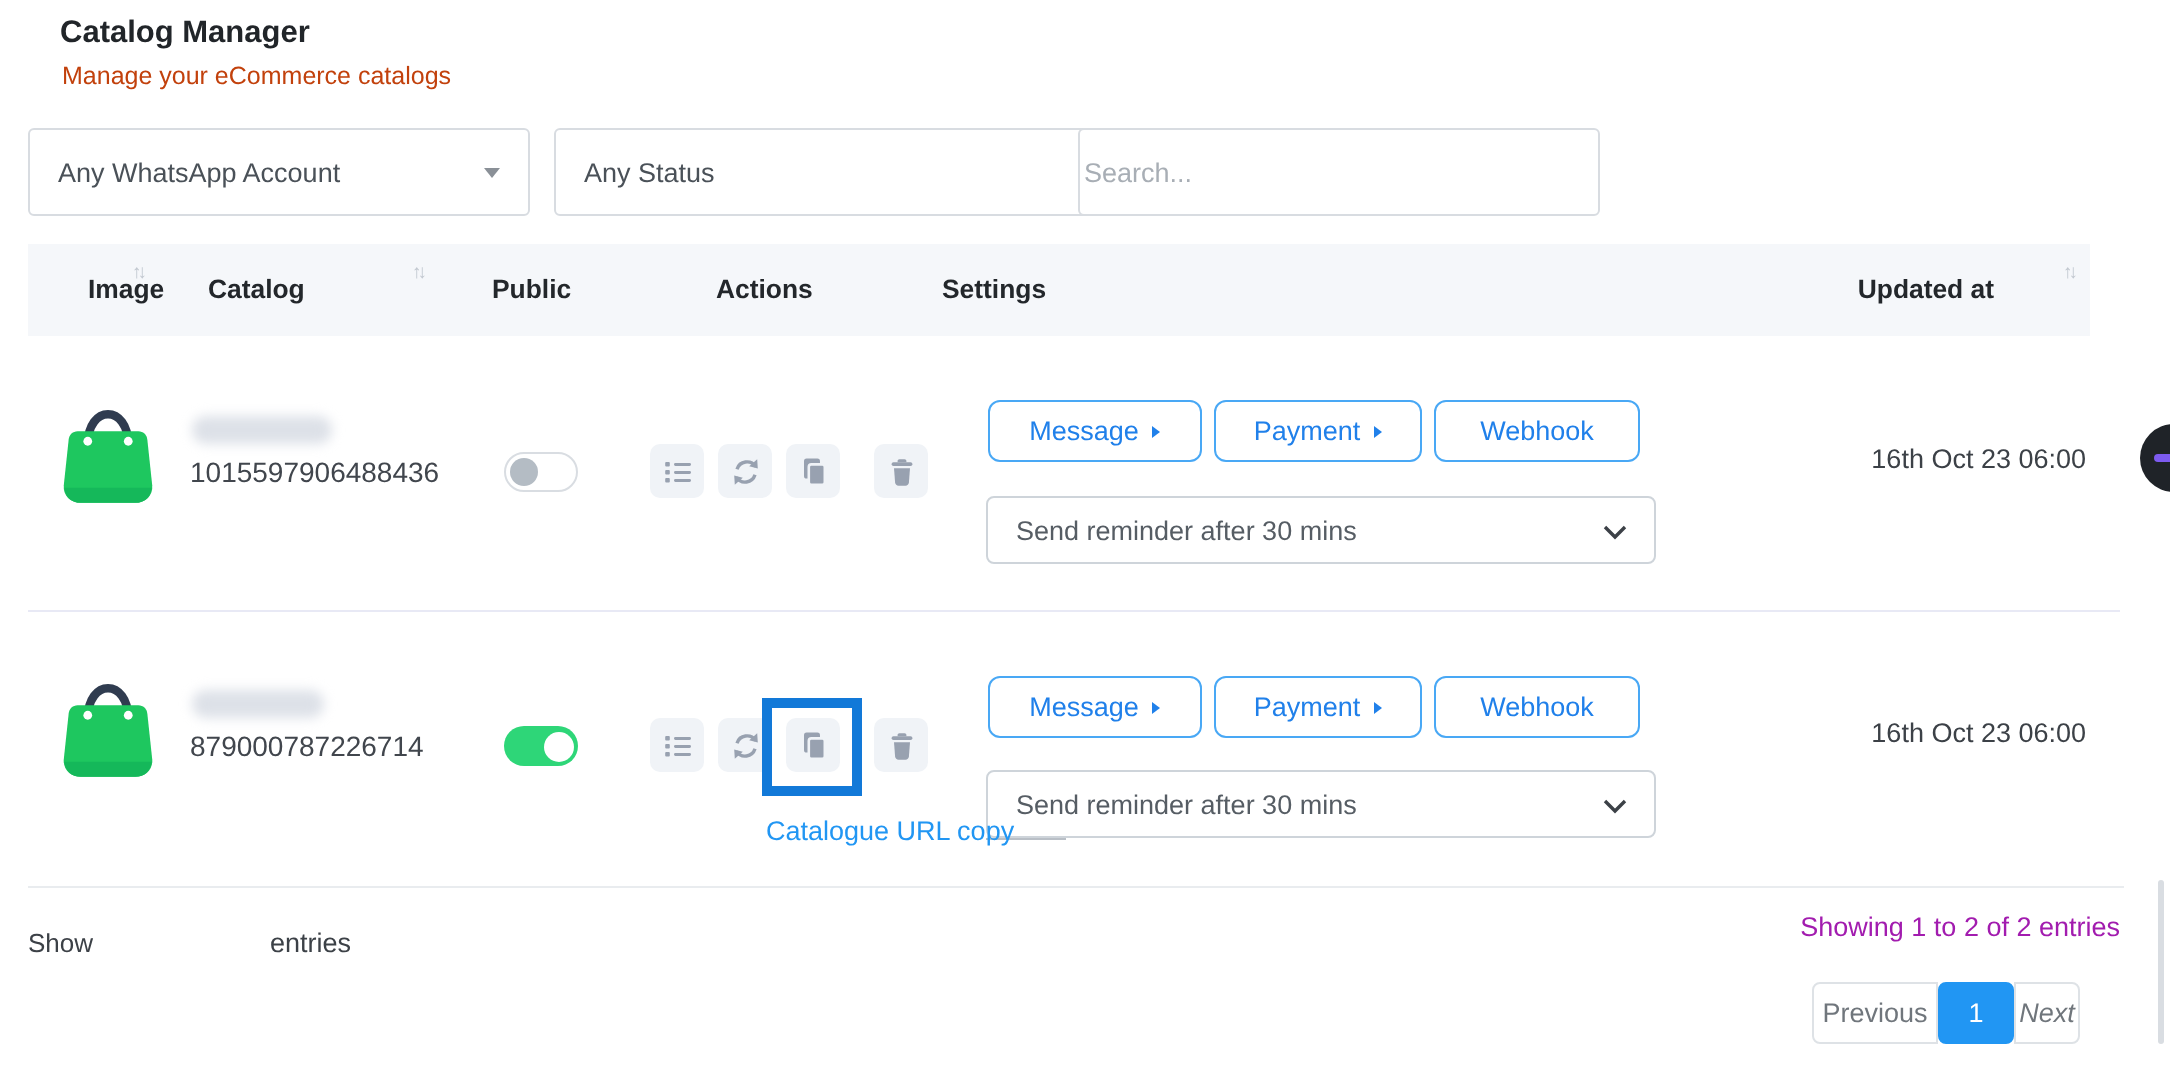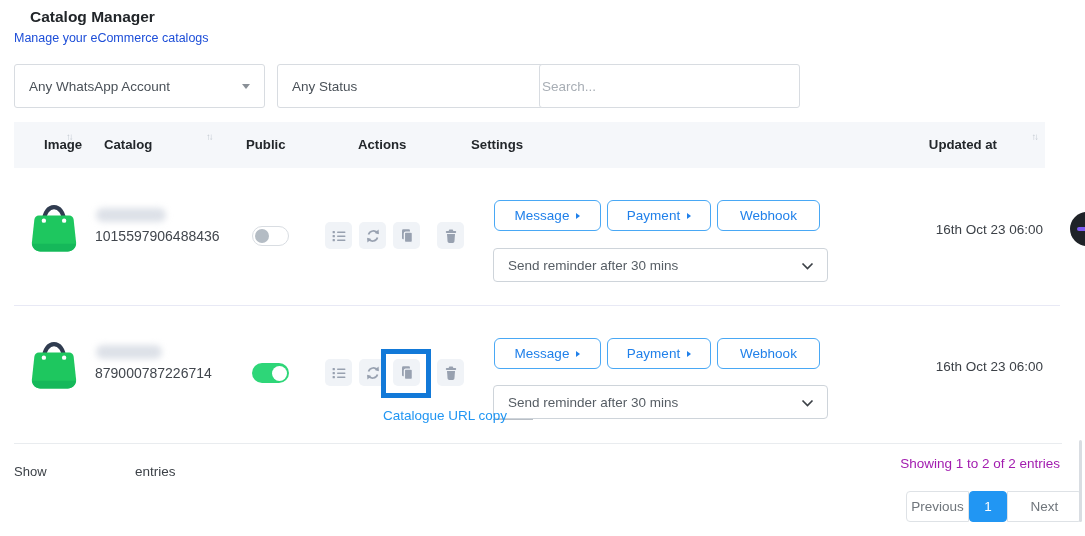--- a/index.html
+++ b/index.html
@@ -1,21 +1,21 @@
 <!DOCTYPE html>
 <html><head>
 <meta charset="utf-8">
 <style>
   * { margin:0; padding:0; box-sizing:border-box; }
   html,body { background:#fff; }
   body { font-family:"Liberation Sans", sans-serif; color:#3c4147; }
   .app { position:relative; width:1085px; height:536px; background:#fff; overflow:hidden; }
 
   .page-title { position:absolute; left:14px; top:8px; font-size:15.5px; font-weight:bold; color:#212529;margin-left:16px; }
-  .page-subtitle { position:absolute; left:14px; top:31px; font-size:12.5px; color:#1d4ed8; }
+  .page-subtitle { position:absolute; left:31px; top:31px; font-size:12.5px; color:#c2410c; }
 
   
   .dd { position:absolute; top:64px; height:44px; border:1px solid #d8dce1; border-radius:3px; background:#fff;
         display:flex; align-items:center; padding:0 14px; font-size:13.5px; color:#4a5158; cursor:pointer; }
   .dd1 { left:14px; width:251px; }
   .dd2 { left:277px; width:296px; }
   .dd .caret { position:absolute; right:14px; top:19px; width:0; height:0;
         border-left:4.5px solid transparent; border-right:4.5px solid transparent; border-top:5px solid #8a9097; }
   .search { position:absolute; left:539px; top:64px; width:261px; height:44px; border:1px solid #d8dce1; border-radius:3px;
         padding:0 2px; font-size:13.5px; color:#4a5158; font-family:"Liberation Sans", sans-serif; outline:none; }
@@ -77,21 +77,21 @@
           display:flex; align-items:center; padding-left:18px; font-size:13px; color:#3c4147; cursor:pointer; }
   .pagesize svg { position:absolute; right:14px; top:11px; }
   .entries-label { position:absolute; left:135px; top:464px; font-size:13.5px; color:#3c4147; }
   .showing { position:absolute; right:25px; top:456px; font-size:13.5px; color:#a21caf; }
 
   .pgbtn { position:absolute; top:491px; height:31px; background:#fff; border:1px solid #dee2e6; border-radius:4px;
           font-size:13.5px; color:#70767c; display:flex; align-items:center; justify-content:center; cursor:pointer;
           font-family:"Liberation Sans", sans-serif; }
   .pg-prev { left:906px; width:63px; border-radius:4px 0 0 4px; }
   .pg-1 { left:969px; width:38px; background:#2196f3; border-color:#2196f3; color:#fff; }
-  .pg-next { left:1007px; width:75px; border-radius:0 4px 4px 0; }
+  .pg-next { left:1007px; width:33px; border-radius:0 4px 4px 0;font-style:italic; }
 
   
   .fab { position:absolute; left:1070px; top:212px; width:34px; height:34px; border-radius:50%; background:#1f2328; cursor:pointer; }
   .fab .dash { position:absolute; left:7px; top:15px; width:13px; height:4px; border-radius:2px; background:#7d5bf0; }
 
   .scroll-thumb { position:absolute; left:1079px; top:440px; width:3px; height:82px; border-radius:2px; background:#d9dde2; }
 </style>
 </head>
 <body>
 

